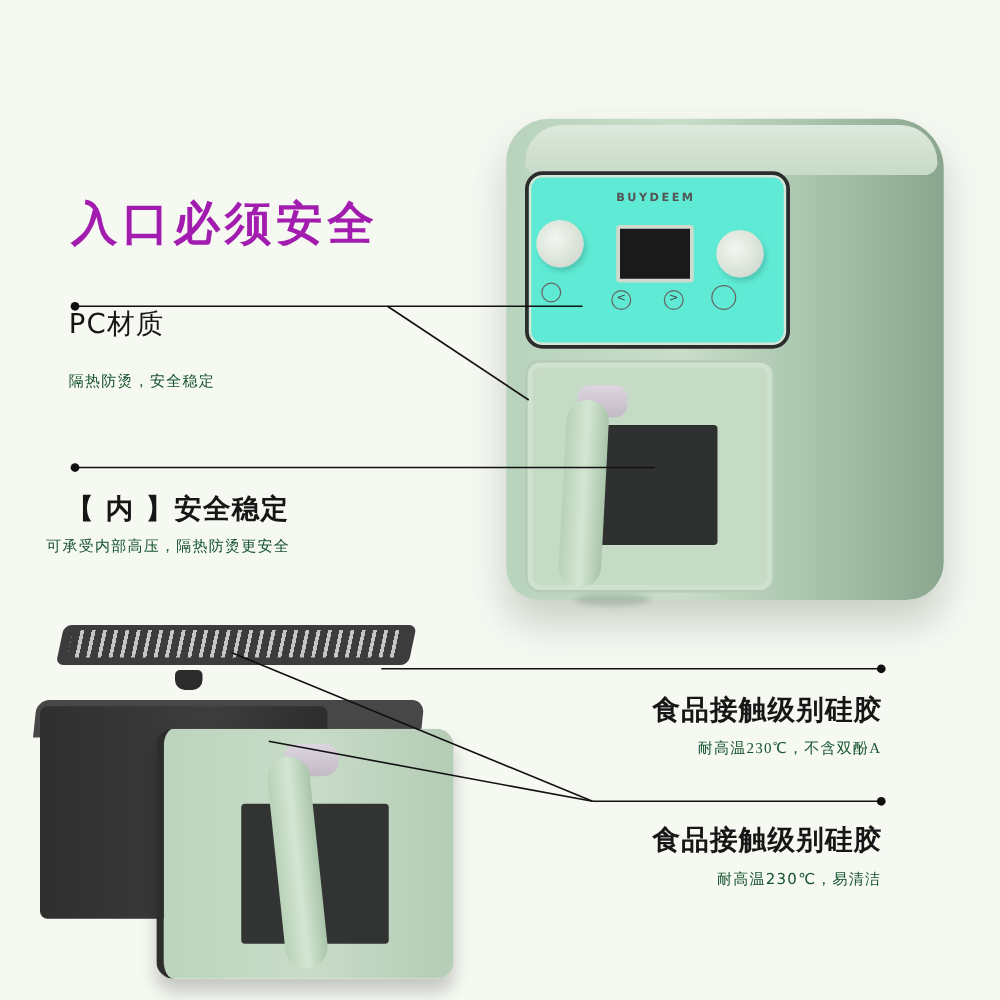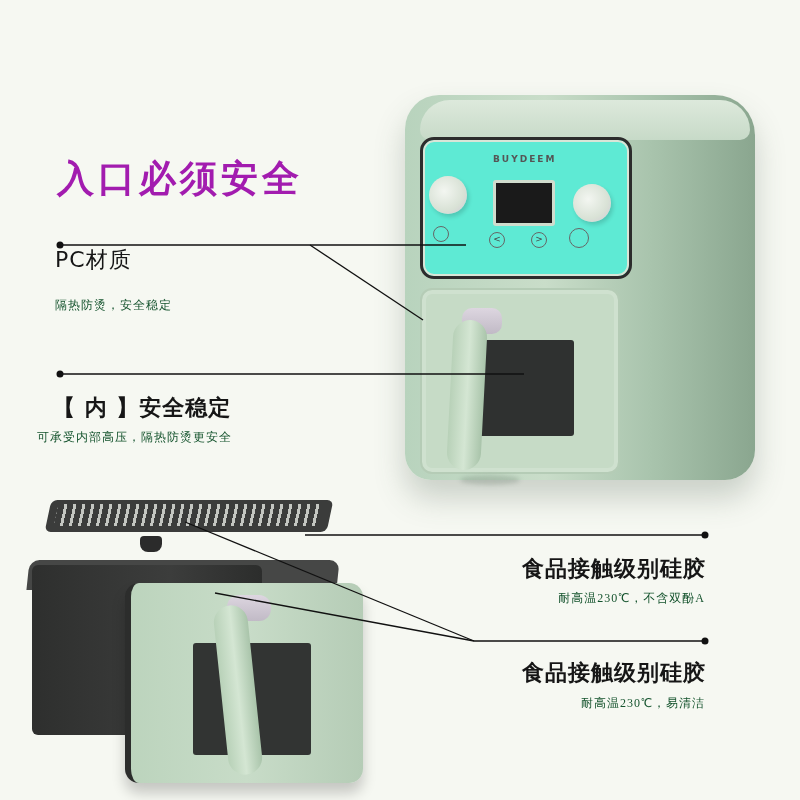--- a/index.html
+++ b/index.html
@@ -45,21 +45,21 @@
 <div class="abs feat-title" style="left:55px;top:249px;">PC材质</div>
 <div class="abs feat-sub" style="left:55px;top:299px;">隔热防烫，安全稳定</div>
 
 <div class="abs feat-title bold" style="left:53px;top:397px;">【 内 】安全稳定</div>
 <div class="abs feat-sub" style="left:37px;top:431px;">可承受内部高压，隔热防烫更安全</div>
 
 <div class="abs feat-title bold right" style="right:94px;top:558px;width:300px;">食品接触级别硅胶</div>
 <div class="abs feat-sub right" style="right:95px;top:592px;width:340px;font-family:Liberation Serif, serif;">耐高温230℃，不含双酚A</div>
 
 <div class="abs feat-title bold right" style="right:94px;top:662px;width:320px;">食品接触级别硅胶</div>
-<div class="abs feat-sub right" style="right:95px;top:697px;width:320px;font-family:Liberation Serif, serif;">耐高温230℃，易清洁</div>
+<div class="abs feat-sub right" style="right:95px;top:697px;width:320px;">耐高温230℃，易清洁</div>
 
 <div class="abs fryer-body"></div>
 <div class="abs fryer-top"></div>
 <div class="abs panel">
   <div class="abs brand">BUYDEEM</div>
   <div class="abs display"></div>
   <div class="abs knob left"></div>
   <div class="abs knob right" style="left:150px;top:44px;"></div>
   <div class="abs cbtn" style="left:10px;top:86px;"></div>
   <div class="abs cbtn" style="left:66px;top:92px;">&lt;</div>

